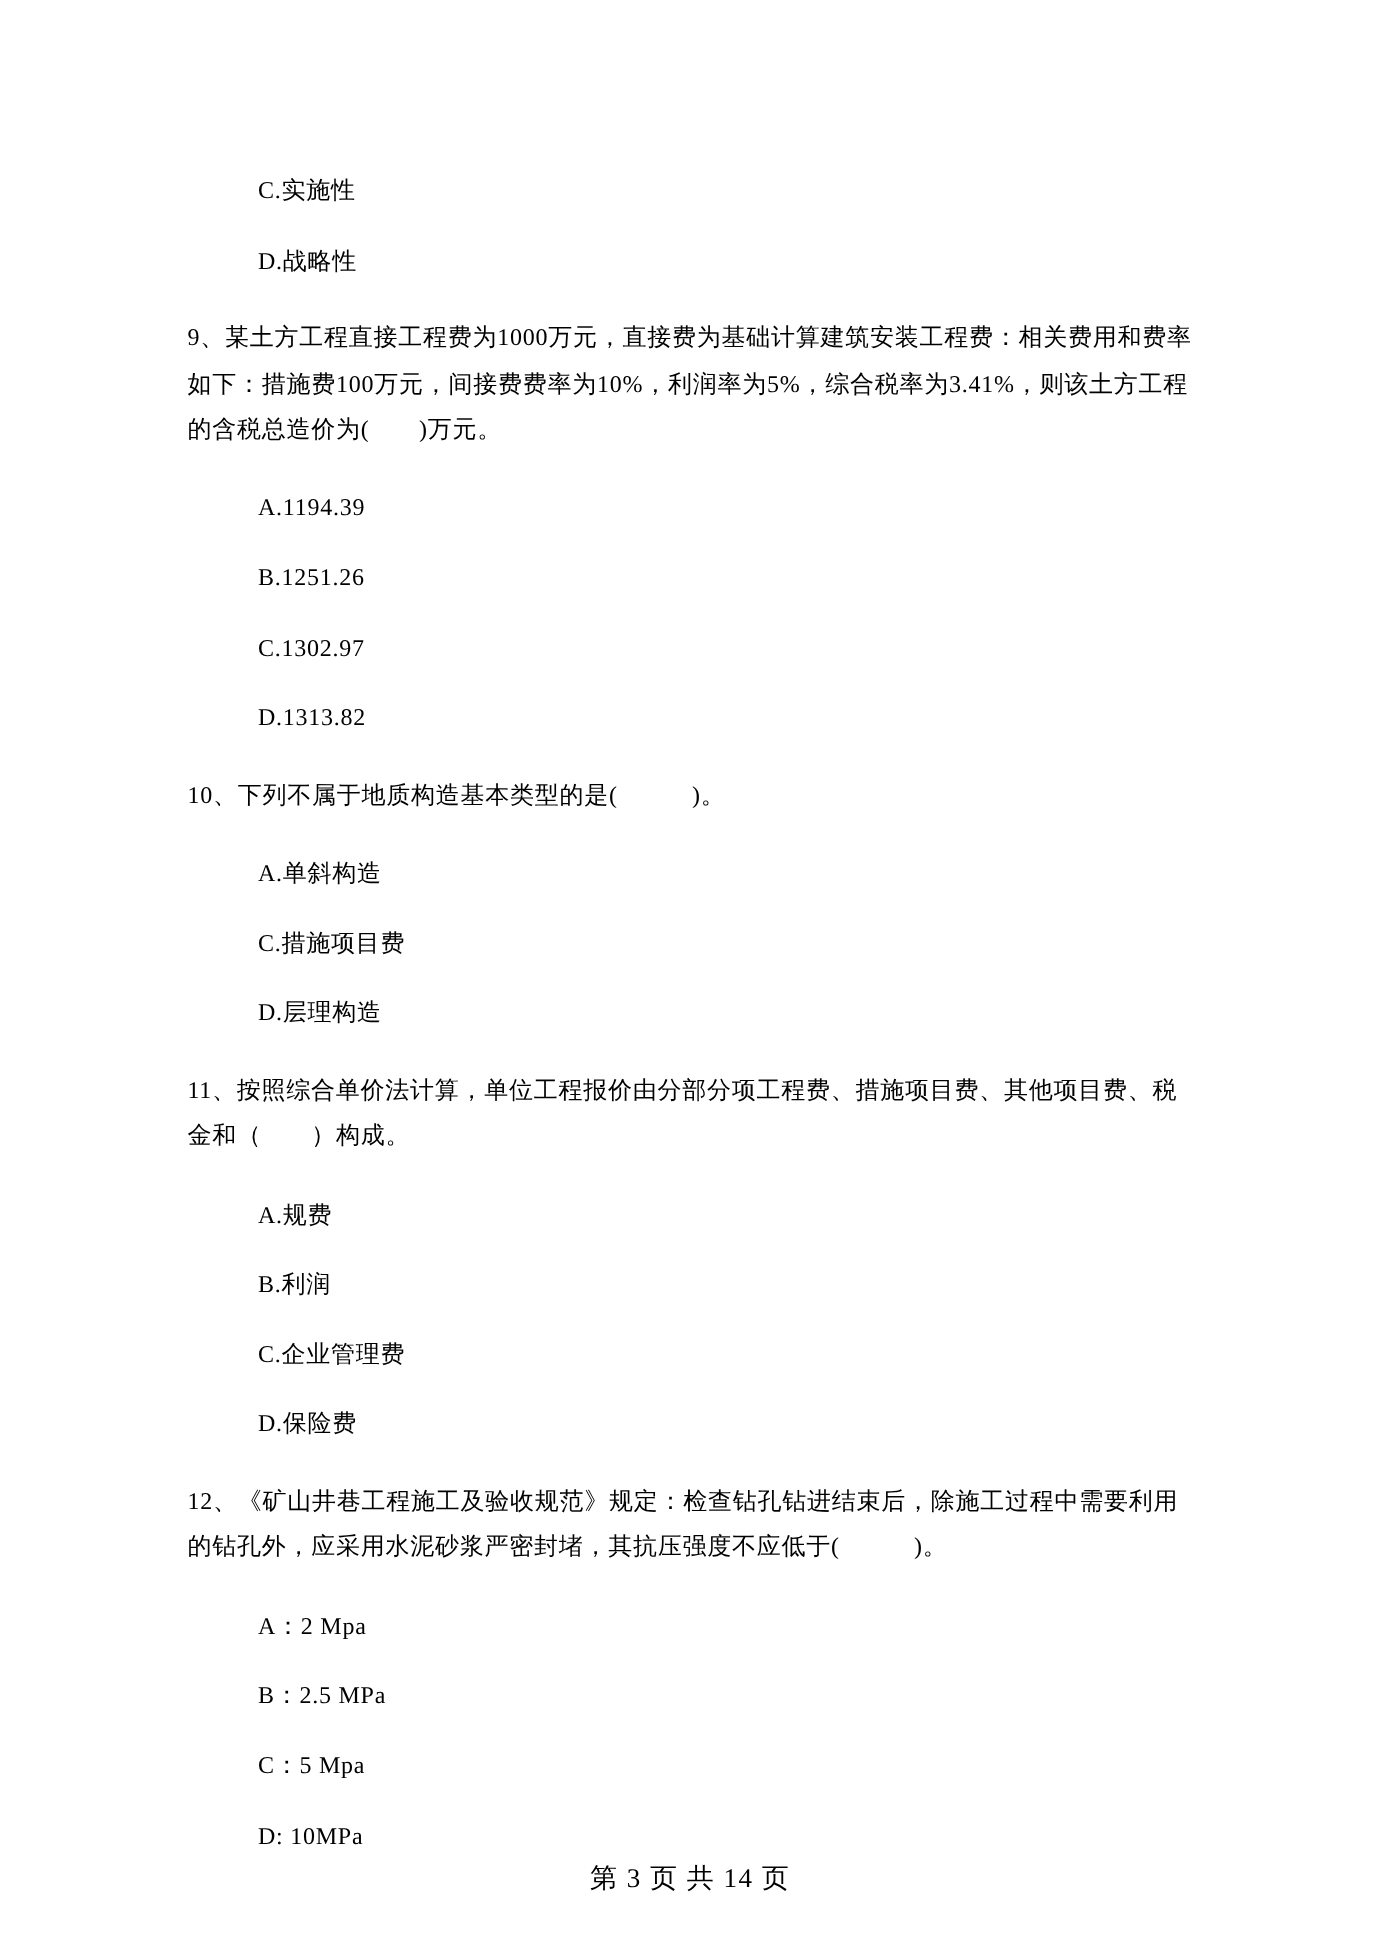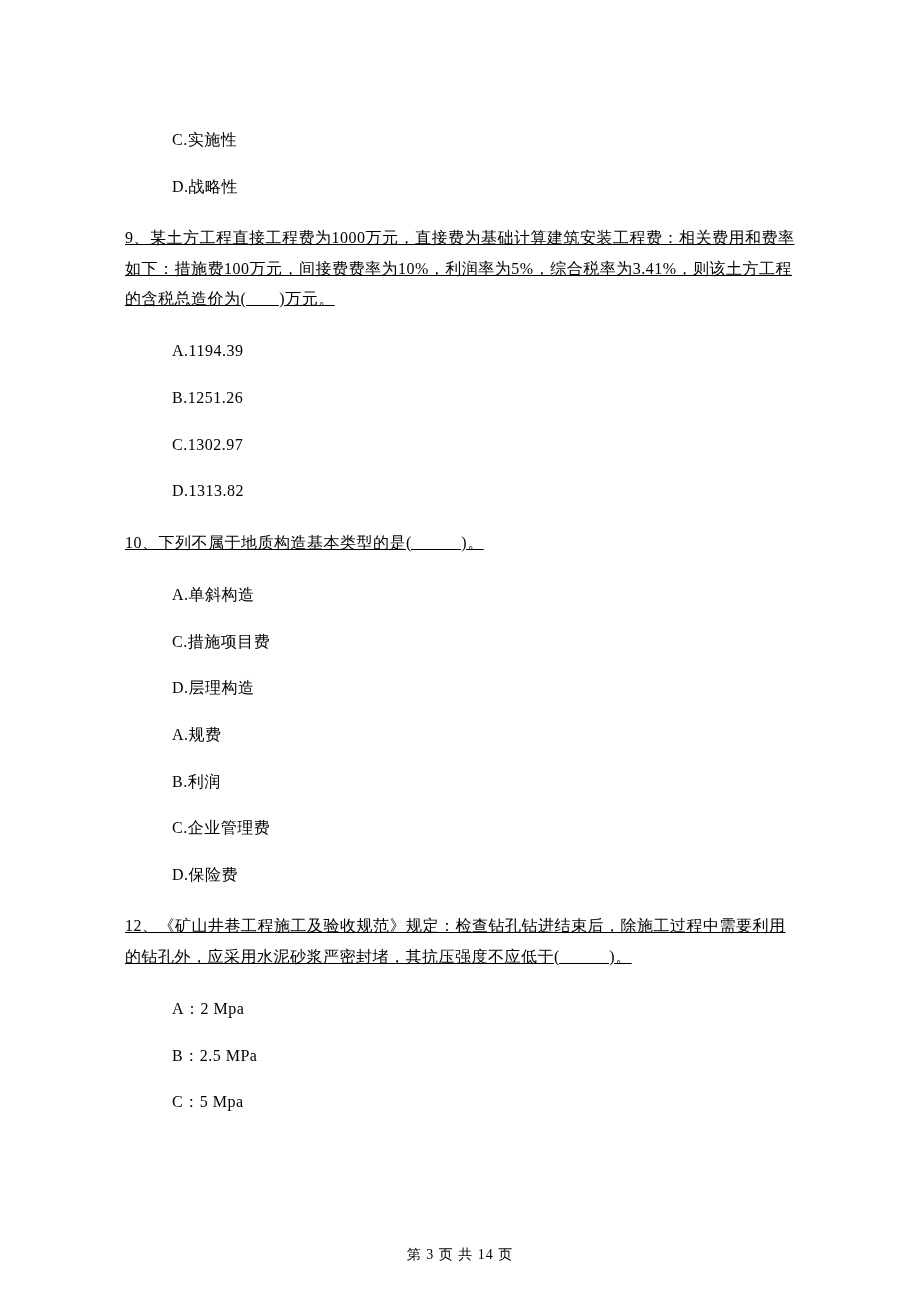--- a/index.html
+++ b/index.html
@@ -13,37 +13,36 @@
     box-sizing: border-box;
   }
   .page {
     padding: 110px 120px 0 125px;
     color: #000;
     font-size: 16px;
     line-height: 1.6;
   }
   .option {
     margin-left: 47px;
-    margin-top: 17px;
+    margin-top: 5px;
     margin-bottom: 21px;
     letter-spacing: 0.5px;
   }
   .question {
     margin-top: 24px;
     margin-bottom: 24px;
     line-height: 1.9;
     letter-spacing: 0.5px;
-    text-decoration: underline;
   }
   .footer {
     position: absolute;
     bottom: 38px;
     width: 100%;
     text-align: center;
-    font-size: 14px;
+    font-size: 18px;
     color: #000;
     letter-spacing: 1px;
   }
 </style>
 </head>
 <body>
 
 <div class="page">
 
   <div class="option">C.实施性</div>
@@ -53,25 +52,27 @@
   <div class="option">A.1194.39</div>
   <div class="option">B.1251.26</div>
   <div class="option">C.1302.97</div>
   <div class="option">D.1313.82</div>
 
   <div class="question">10、下列不属于地质构造基本类型的是(　　　)。</div>
   <div class="option">A.单斜构造</div>
   <div class="option">C.措施项目费</div>
   <div class="option">D.层理构造</div>
 
+  <div class="question">11、按照综合单价法计算，单位工程报价由分部分项工程费、措施项目费、其他项目费、税金和（　　）构成。</div>
   <div class="option">A.规费</div>
   <div class="option">B.利润</div>
   <div class="option">C.企业管理费</div>
   <div class="option">D.保险费</div>
 
   <div class="question">12、《矿山井巷工程施工及验收规范》规定：检查钻孔钻进结束后，除施工过程中需要利用的钻孔外，应采用水泥砂浆严密封堵，其抗压强度不应低于(　　　)。</div>
   <div class="option">A：2 Mpa</div>
   <div class="option">B：2.5 MPa</div>
   <div class="option">C：5 Mpa</div>
+  <div class="option">D: 10MPa</div>
 
 </div>
 
 <div class="footer">第 3 页 共 14 页</div>
 
 </body></html>

